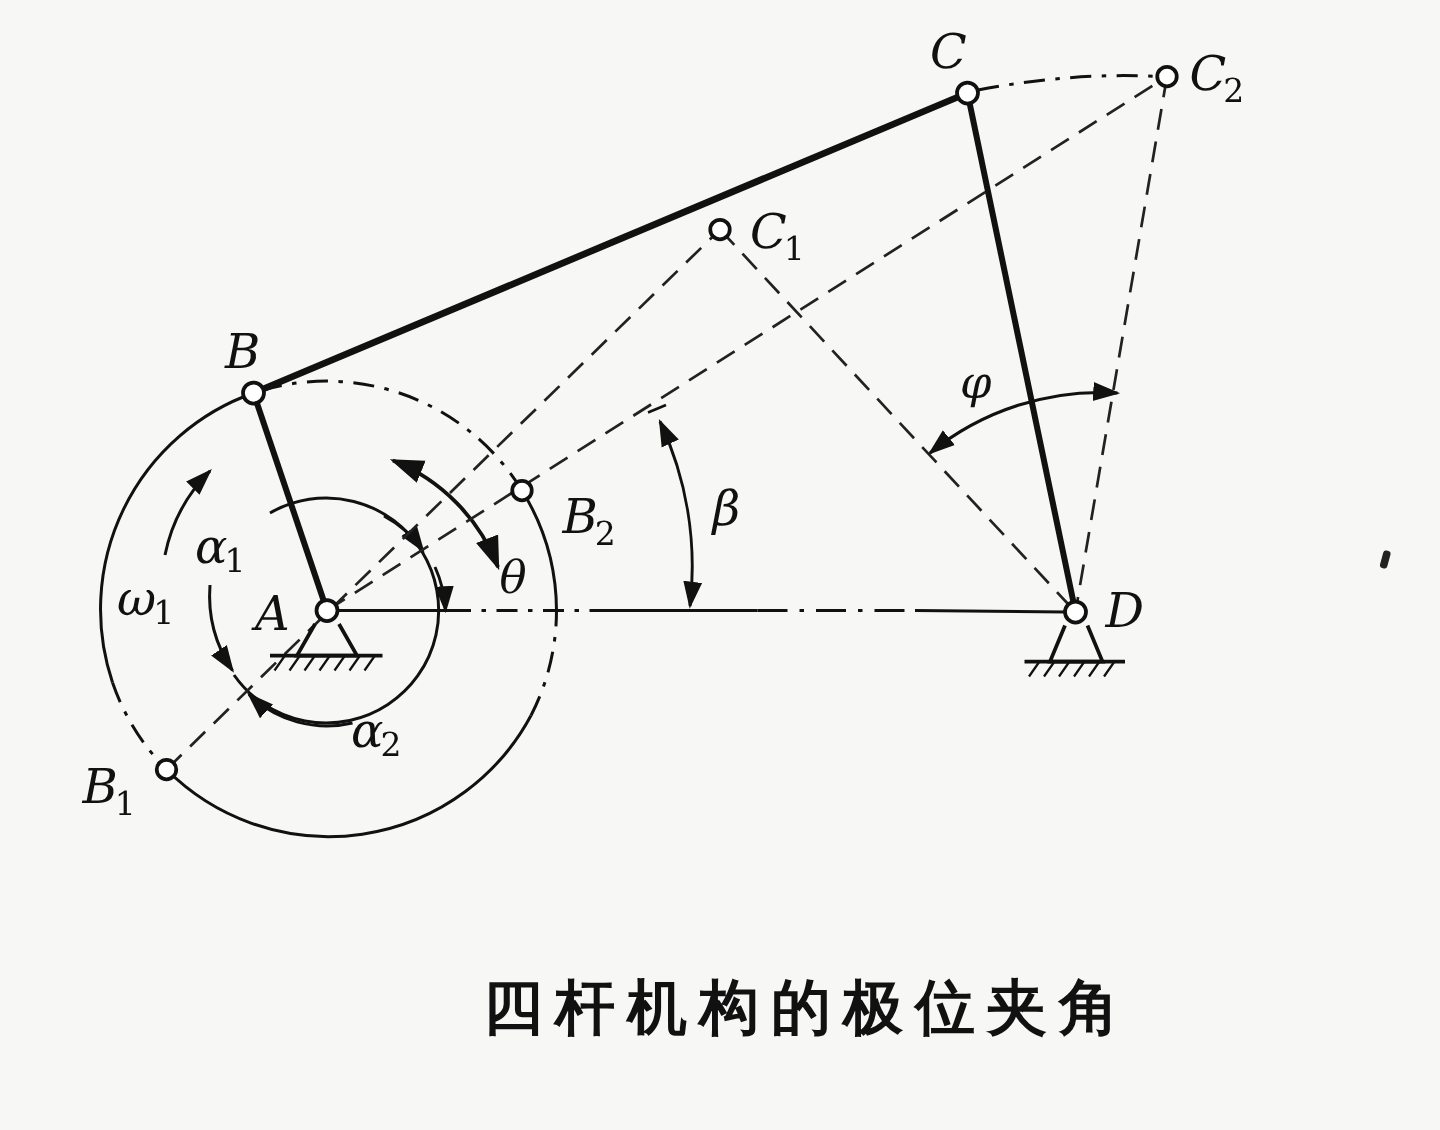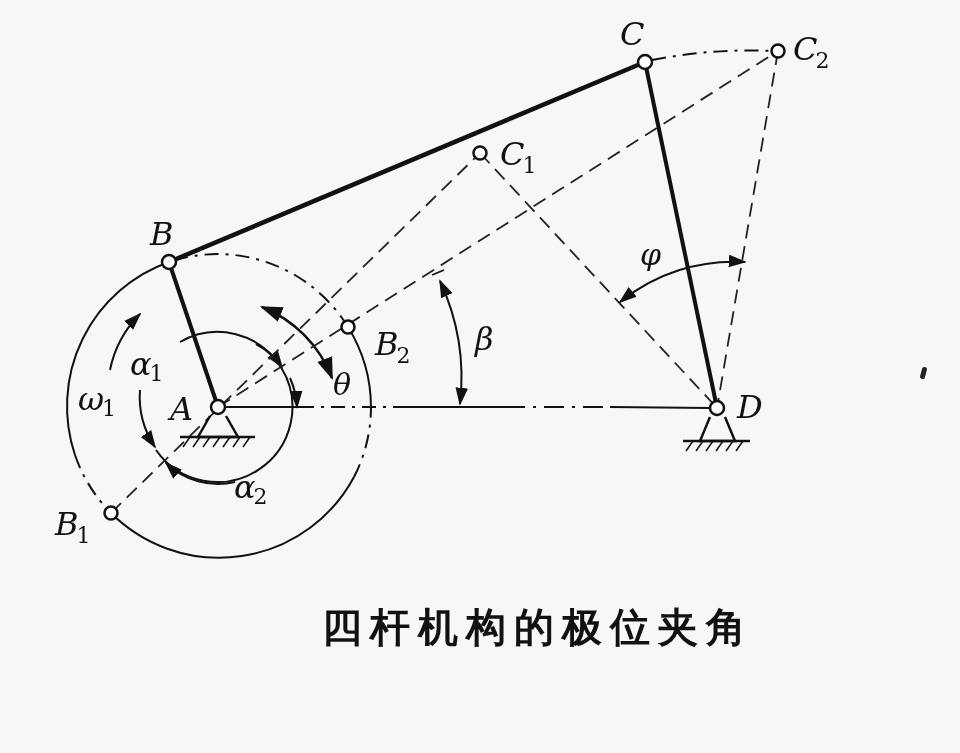--- a/index.html
+++ b/index.html
@@ -1,20 +1,20 @@
 <!DOCTYPE html>
 <html><head>
 <meta charset="utf-8">
 <style>
   html, body { margin: 0; padding: 0; background: #f7f7f5; }
   body { width: 960px; height: 753px; position: relative; overflow: hidden; }
   #fig { position: absolute; left: 0; top: 0; width: 960px; height: 753px; }
   .lbl { font-family: "DejaVu Serif", "Liberation Serif", serif; font-style: italic; fill: #111; }
   .sub { font-size: 22px; font-style: normal; }
-  .caption { position: absolute; left: 322px; top: 600px; font-family: "DejaVu Sans", sans-serif; font-size: 40px; font-weight: bold; letter-spacing: 8px; color: #111; }
+  .caption { position: absolute; left: 322px; top: 644px; font-family: "DejaVu Sans", sans-serif; font-size: 40px; font-weight: bold; letter-spacing: 8px; color: #111; }
   .stray { position:absolute; left:921px; top:367px; width:5px; height:12px; background:#222; transform:rotate(15deg); border-radius:2px; }
 </style>
 </head>
 <body>
 
 <svg id="fig" viewBox="0 0 960 753" xmlns="http://www.w3.org/2000/svg">
   <defs>
     <marker id="arr" viewBox="0 0 10 10" refX="9" refY="5" markerWidth="9" markerHeight="9" orient="auto-start-reverse">
       <path d="M0,1.5 L10,5 L0,8.5 Z" fill="#111"></path>
     </marker>

